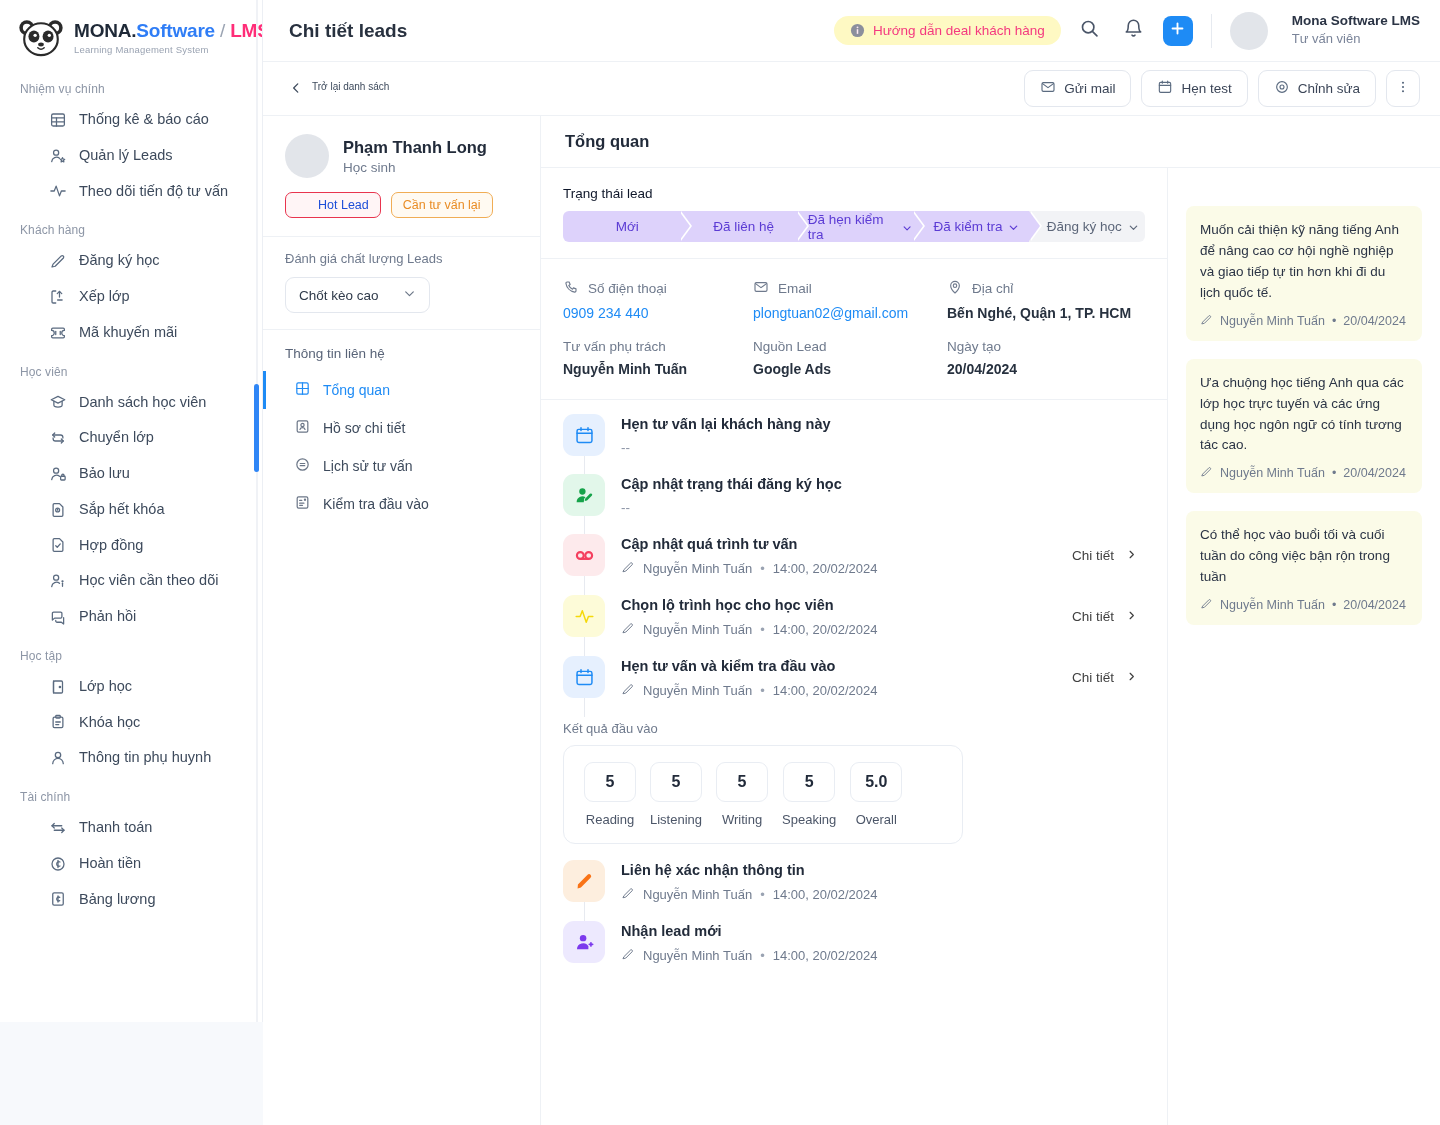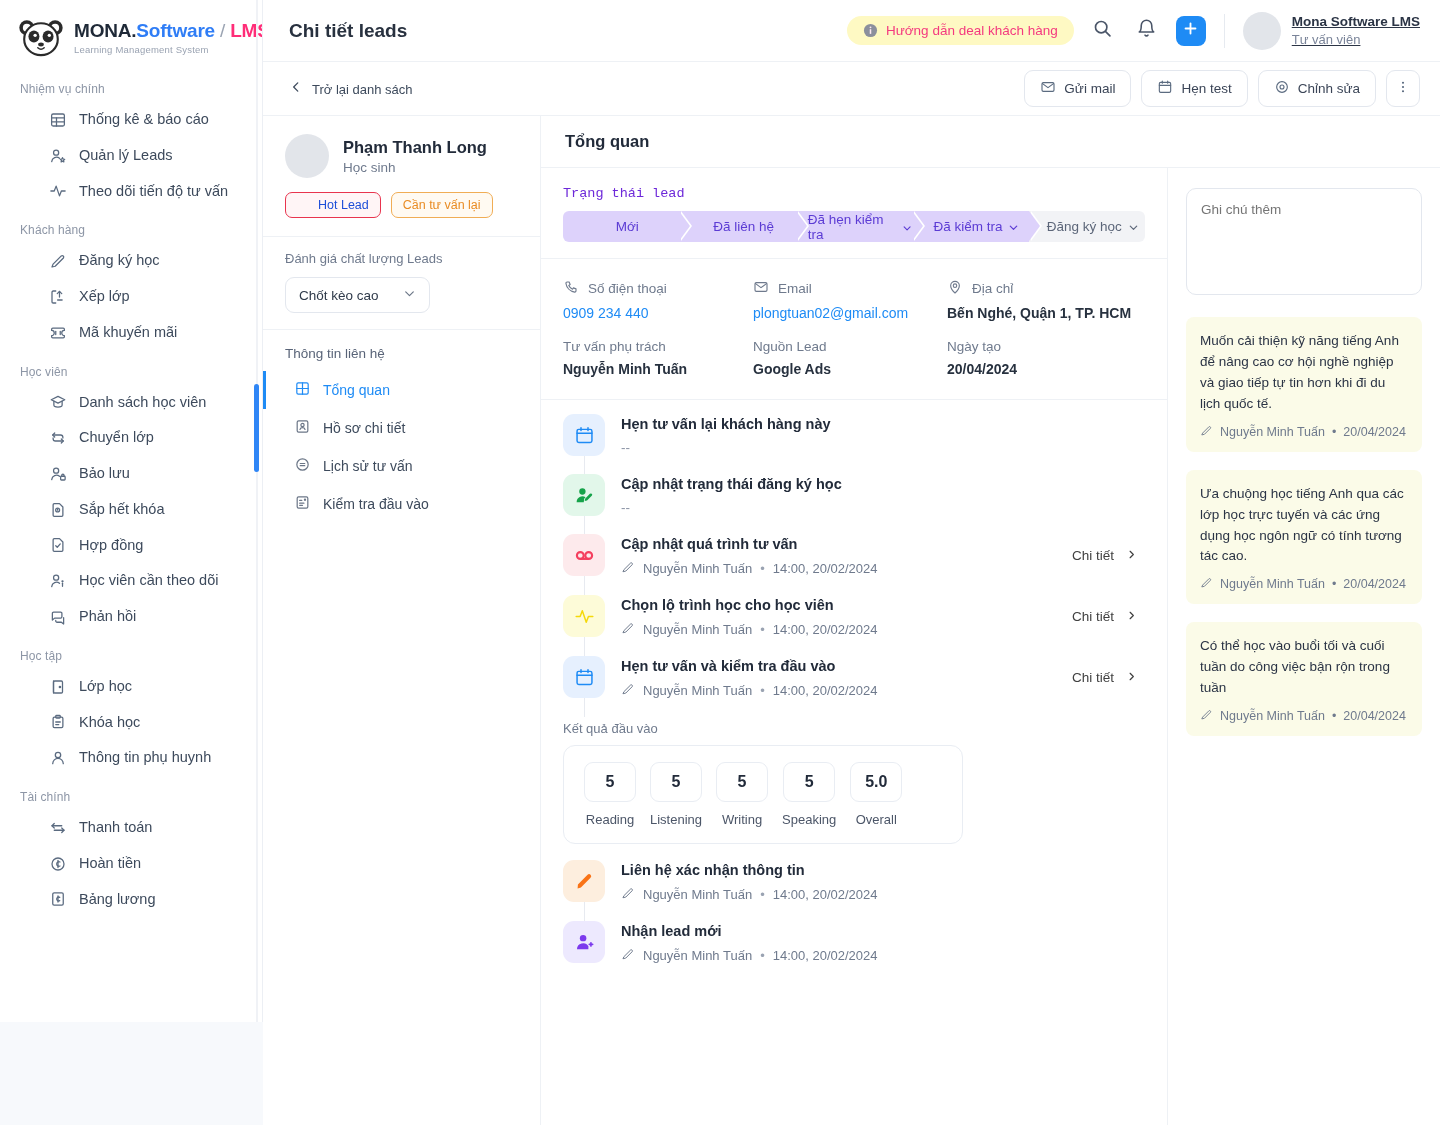--- a/index.html
+++ b/index.html
@@ -70,31 +70,31 @@
     width: 30px; height: 30px; display: flex; align-items: center; justify-content: center;
     color: #4a5568; cursor: pointer; background: none; border: none;
   }
   .icon-btn svg { width: 21px; height: 21px; }
   .plus-btn {
     width: 30px; height: 30px; border-radius: 8px; background: #1e8bf5;
     display: flex; align-items: center; justify-content: center; color: #fff; cursor: pointer;
   }
   .plus-btn svg { width: 17px; height: 17px; }
   .vdiv { width: 1px; height: 34px; background: #e6eaf0; margin: 0 4px; }
-  .user-box { display: flex; align-items: center; gap: 11px; cursor: pointer; text-decoration: underline; }
+  .user-box { display: flex; gap: 24px; cursor: pointer; }
   .avatar-lg { width: 38px; height: 38px; border-radius: 50%; background: #e2e5ea; }
   .u-name { font-size: 13.5px; font-weight: bold; color: #2b3445; line-height: 1.35; }
   .u-role { font-size: 13px; color: #7a8499; line-height: 1.35; }
 
   
   .actionbar {
     height: 54px; flex: 0 0 54px; display: flex; align-items: center;
     padding: 0 20px 0 26px; border-bottom: 1px solid #eef1f5; background: #fff;
   }
-  .back-link { display: flex; align-items: flex-end; gap: 9px; font-size: 13px; color: #3d4a5c; cursor: pointer; }
+  .back-link { display: flex; align-items: flex-start; gap: 9px; font-size: 10px; color: #3d4a5c; cursor: pointer; }
   .back-link svg { width: 14px; height: 14px; }
   .acts { margin-left: auto; display: flex; align-items: center; gap: 10px; }
   .btn {
     display: flex; align-items: center; gap: 8px;
     border: 1px solid #e3e7ee; border-radius: 9px; background: #fff;
     padding: 8px 15px; font-size: 13.5px; color: #3b4557; cursor: pointer; white-space: nowrap;
   }
   .btn svg { width: 16px; height: 16px; color: #5b6b80; }
   .btn-kebab { width: 34px; padding: 8px 0; justify-content: center; }
 
@@ -132,21 +132,21 @@
   .lp-item.active svg { color: #1e8bf5; }
 
   
   .center { flex: 1; min-width: 0; display: flex; flex-direction: column; }
   .center-head { padding: 16px 24px; border-bottom: 1px solid #eef1f5; }
   .center-title { font-size: 16.5px; font-weight: bold; color: #222b3a; }
   .center-body { flex: 1; display: flex; min-height: 0; }
   .main-col { flex: 1; min-width: 0; border-right: 1px solid #eef1f5; }
 
   .status-wrap { padding: 18px 22px 16px 22px; border-bottom: 1px solid #eef1f5; }
-  .status-label { font-size: 13.5px; color: #6d28d9; margin-bottom: 10px; font-family: Liberation Mono, monospace; }
+  .status-label { font-size: 13.5px; color: #0f172a; margin-bottom: 10px; }
   .stepper { display: flex; height: 31px; }
   .step {
     position: relative; flex: 1; display: flex; align-items: center; justify-content: center;
     font-size: 13.5px; color: #5b3bd4; background: #ddd2fb; cursor: pointer;
     gap: 6px; padding-left: 12px;
   }
   .step:first-child { border-radius: 6px 0 0 6px; }
   .step:last-child { border-radius: 0 6px 6px 0; background: #f2f3f6; color: #5c6679; }
   .step:not(:last-child)::after {
     content: ""; position: absolute; right: -11px; top: 0; width: 0; height: 0; z-index: 2;
@@ -900,21 +900,20 @@
          <span>14:00, 20/02/2024</span>
        </div>
        </div>
 
      </div>
                 </div>
               </div>
           </div>
 
           <aside class="notes">
-            <textarea class="note-input" placeholder="Ghi chú thêm" style=""></textarea>
             <div id="note-cards">
                 <div class="note-card">
                   <div class="note-text">Muốn cải thiện kỹ năng tiếng Anh để nâng cao cơ hội nghề nghiệp và giao tiếp tự tin hơn khi đi du lịch quốc tế.</div>
      <div class="note-meta">
        <span><svg viewBox="0 0 24 24" fill="none" stroke="currentColor" stroke-width="1.7" stroke-linecap="round" stroke-linejoin="round">
                         <path d="M4 20l4.2-1 11-11a2 2 0 0 0-2.8-2.8l-11 11z"></path>
                       </svg></span>
        <span>Nguyễn Minh Tuấn</span>
        <span>•</span>
        <span>20/04/2024</span>

